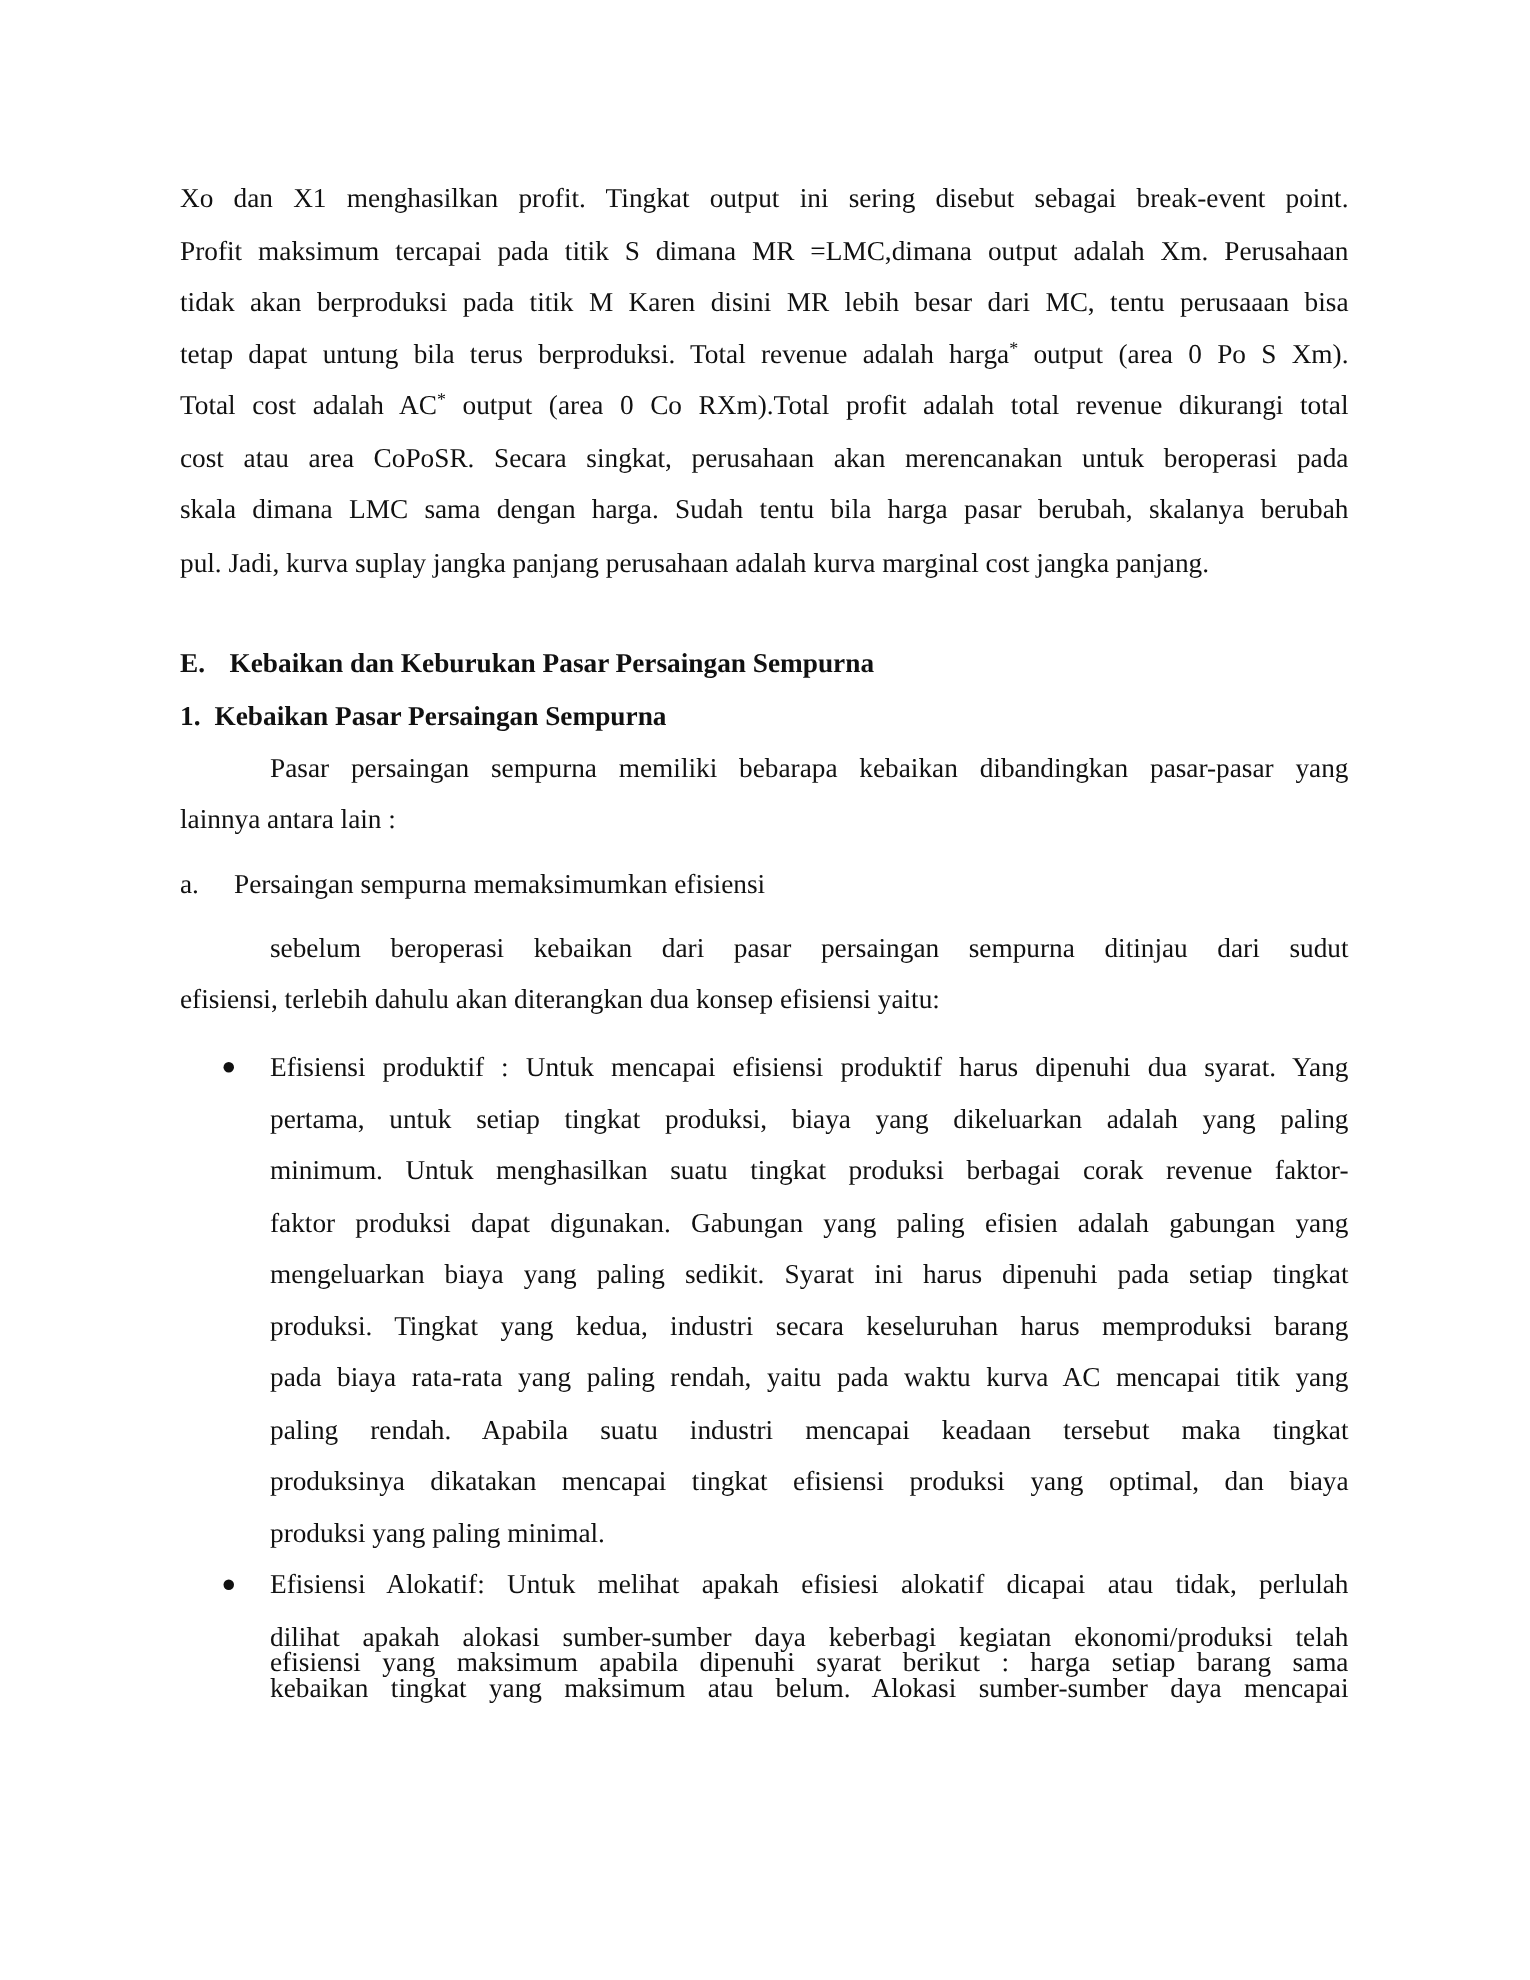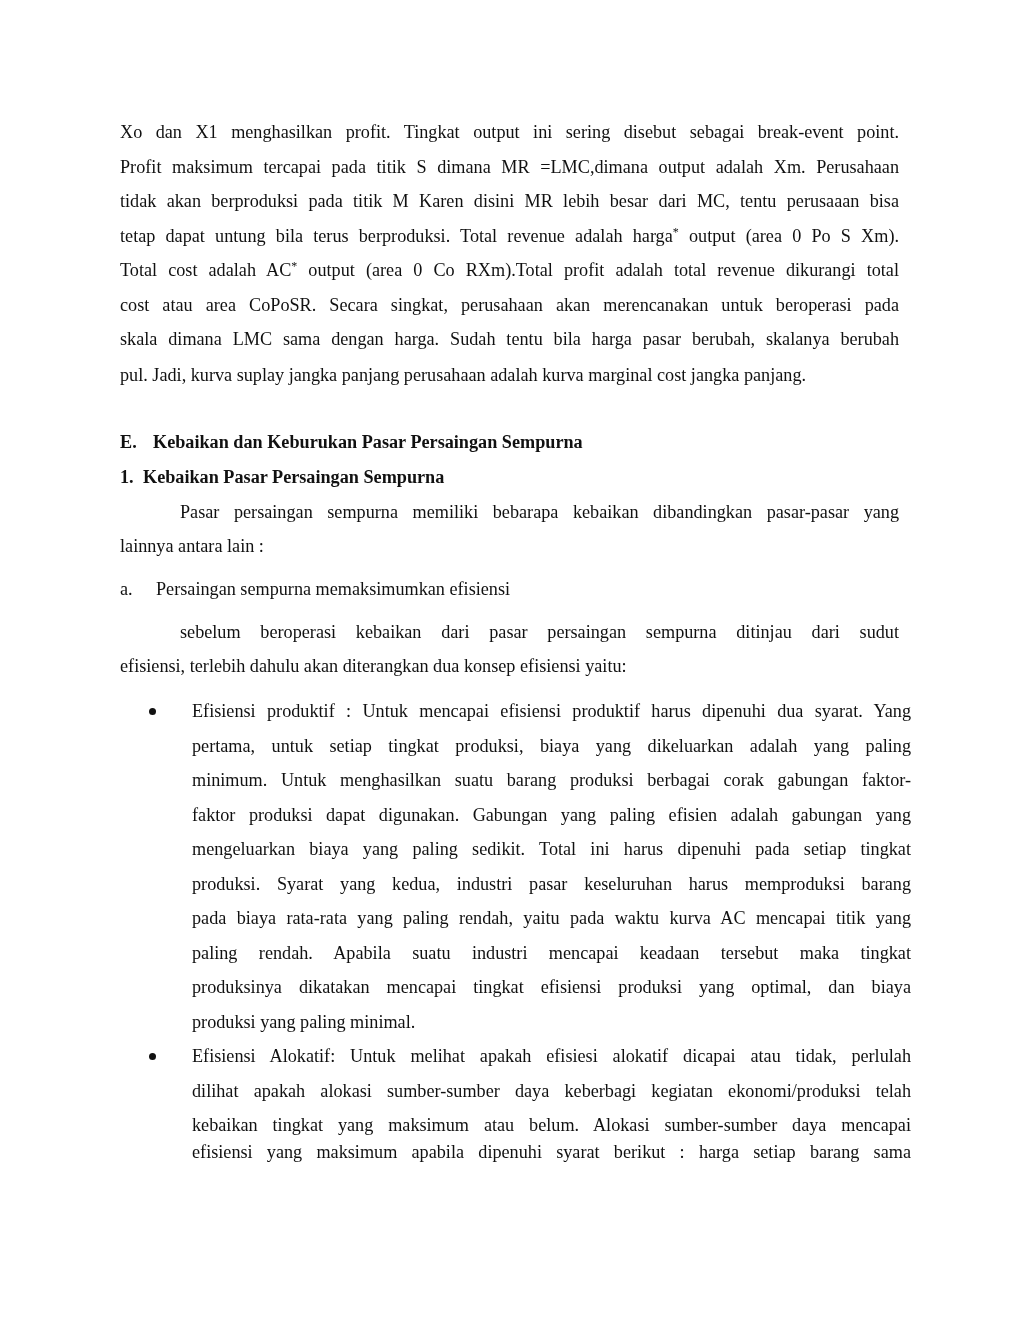--- a/index.html
+++ b/index.html
@@ -11,21 +11,21 @@
       font-size: 18.2px;
     }
     .line {
       position: absolute; white-space: nowrap; line-height: 22px;
       text-align: justify; text-align-last: justify;
     }
     .last { text-align-last: left; }
     .para1 { left: 120px; width: 779px; }
     .p2 { left: 120px; width: 779px; }
     .indent { left: 180px; width: 719px; }
-    .bul { left: 180px; width: 719px; margin-left: 12px; }
+    .bul { left: 180px; width: 719px; }
     .heading { position: absolute; font-weight: bold; line-height: 22px; white-space: nowrap; }
     .num { position: absolute; line-height: 22px; }
     .bullet-dot {
       position: absolute; width: 7px; height: 7px; border-radius: 50%;
       background: #111111;
     }
     sup { font-size: 12px; vertical-align: 6px; line-height: 0; }
   </style>
 </head>
 <body>
@@ -65,31 +65,31 @@
 
   <div>
     <div class="line indent" style="top:621px">sebelum beroperasi kebaikan dari pasar persaingan sempurna ditinjau dari sudut</div>
     <div class="line p2 last" style="top:655px">efisiensi, terlebih dahulu akan diterangkan dua konsep efisiensi yaitu:</div>
   </div>
 
   <div>
     <div class="bullet-dot" style="left:149px; top:708px"></div>
     <div class="line bul" style="top:700px">Efisiensi produktif : Untuk mencapai efisiensi produktif harus dipenuhi dua syarat. Yang</div>
     <div class="line bul" style="top:735px">pertama, untuk setiap tingkat produksi, biaya yang dikeluarkan adalah yang paling</div>
-    <div class="line bul" style="top:769px">minimum. Untuk menghasilkan suatu barang produksi berbagai corak gabungan faktor-</div>
+    <div class="line bul" style="top:769px">minimum. Untuk menghasilkan suatu tingkat produksi berbagai corak revenue faktor-</div>
     <div class="line bul" style="top:804px">faktor produksi dapat digunakan. Gabungan yang paling efisien adalah gabungan yang</div>
-    <div class="line bul" style="top:838px">mengeluarkan biaya yang paling sedikit. Total ini harus dipenuhi pada setiap tingkat</div>
-    <div class="line bul" style="top:873px">produksi. Syarat yang kedua, industri pasar keseluruhan harus memproduksi barang</div>
+    <div class="line bul" style="top:838px">mengeluarkan biaya yang paling sedikit. Syarat ini harus dipenuhi pada setiap tingkat</div>
+    <div class="line bul" style="top:873px">produksi. Tingkat yang kedua, industri secara keseluruhan harus memproduksi barang</div>
     <div class="line bul" style="top:907px">pada biaya rata-rata yang paling rendah, yaitu pada waktu kurva AC mencapai titik yang</div>
     <div class="line bul" style="top:942px">paling rendah. Apabila suatu industri mencapai keadaan tersebut maka tingkat</div>
     <div class="line bul" style="top:976px">produksinya dikatakan mencapai tingkat efisiensi produksi yang optimal, dan biaya</div>
     <div class="line bul last" style="top:1011px">produksi yang paling minimal.</div>
   </div>
 
   <div>
     <div class="bullet-dot" style="left:149px; top:1053px"></div>
     <div class="line bul" style="top:1045px">Efisiensi Alokatif: Untuk melihat apakah efisiesi alokatif dicapai atau tidak, perlulah</div>
     <div class="line bul" style="top:1080px">dilihat apakah alokasi sumber-sumber daya keberbagi kegiatan ekonomi/produksi telah</div>
     <div class="line bul" style="top:1114px">kebaikan tingkat yang maksimum atau belum. Alokasi sumber-sumber daya mencapai</div>
-    <div class="line bul" style="top:1141px">efisiensi yang maksimum apabila dipenuhi syarat berikut : harga setiap barang sama</div>
+    <div class="line bul" style="top:1097px">efisiensi yang maksimum apabila dipenuhi syarat berikut : harga setiap barang sama</div>
   </div>
 
 </div>
 
 </body></html>

